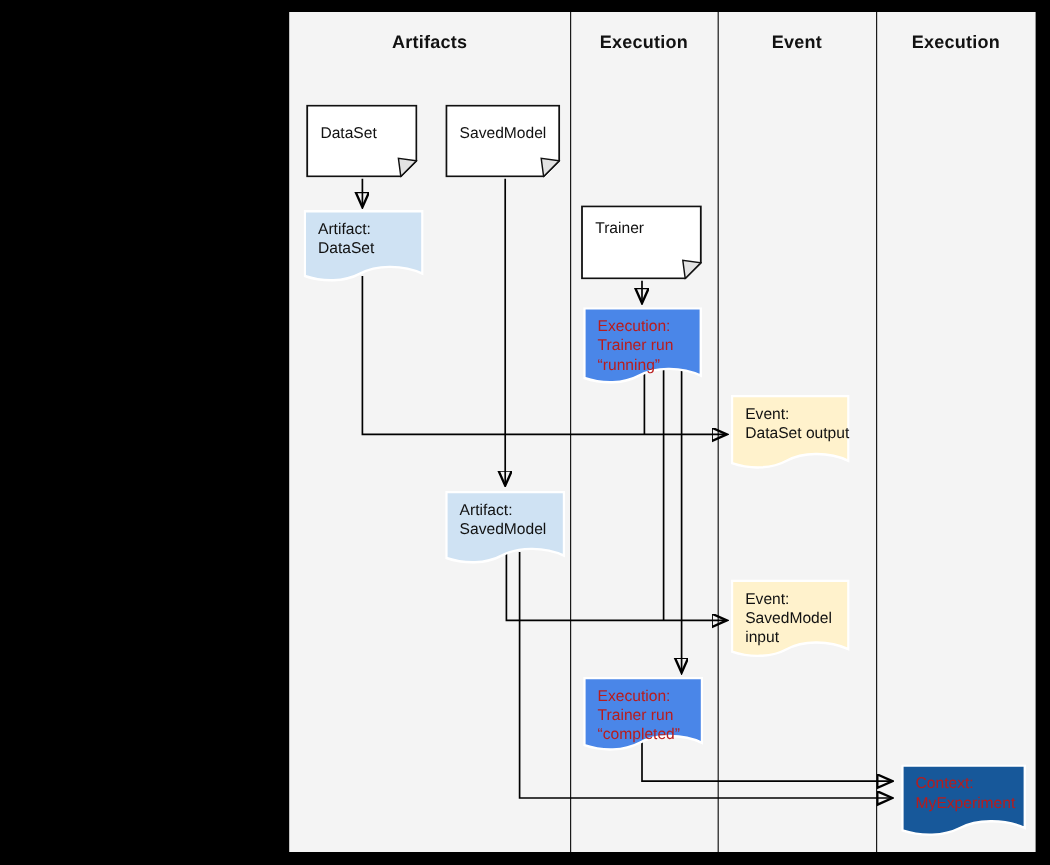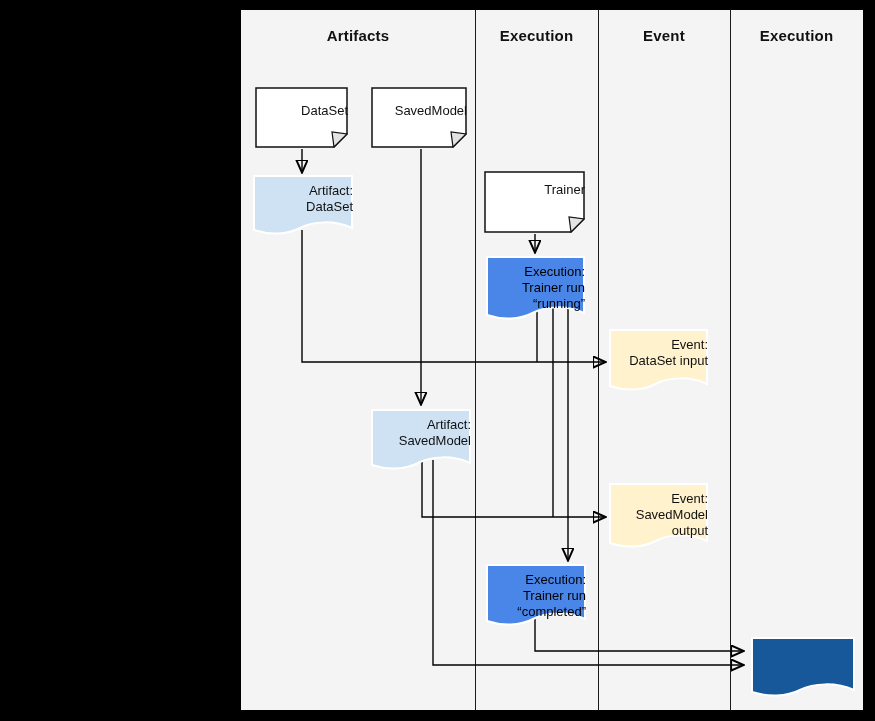--- a/index.html
+++ b/index.html
@@ -7,23 +7,23 @@
   .page{position:relative;width:875px;height:721px;background:#000;overflow:hidden;}
   .canvas{position:absolute;left:241px;top:10px;width:622px;height:700px;background:#f4f4f4;}
   .divider{position:absolute;top:0;width:1px;height:700px;background:#1a1a1a;}
   .col-header{position:absolute;top:17px;font-size:15px;font-weight:bold;color:#111;
               text-align:left;transform:translateX(-50%);white-space:nowrap;letter-spacing:.2px;}
   .overlay{position:absolute;left:0;top:0;z-index:1;}
   .overlay path{stroke:#000;stroke-width:1.4;fill:none;}
   .node{position:absolute;z-index:2;}
   .node svg{position:absolute;left:0;top:0;}
   .node .txt{position:relative;z-index:3;display:flex;flex-direction:column;
-             font-size:13px;line-height:16px;color:#111;padding:8px 0 0 12px;text-align:right;}
+             font-size:13px;line-height:16px;color:#111;padding:8px 0 0 12px;}
   .node.doc .txt{justify-content:center;height:100%;padding:0 0 14px 12px;box-sizing:border-box;}
-  .node.light-ink .txt{color:#000000;}
+  .node.light-ink .txt{color:#b91c1c;}
   .txt span{white-space:nowrap;}
 </style>
 </head>
 <body>
 
 <div class="page">
   <div class="canvas">
 
     <div class="divider" style="left:234px"></div>
     <div class="divider" style="left:357px"></div>
@@ -123,35 +123,39 @@
         <span>“completed”</span>
       </div>
     </div>
 
     <div class="node" style="left:368px;top:319px;width:99px;height:64px">
       <svg width="99" height="64" viewBox="0 0 99 64">
         <path class="shape-path" stroke="#ffffff" stroke-width="2" fill="#fff2cc" d="M1,1 L98,1 L98,55 C81.2,47 59.4,48 46.5,55 C33.7,62 15.8,62 1,57 Z"></path>
       </svg>
       <div class="txt">
         <span>Event:</span>
-        <span>DataSet input</span>
+        <span>DataSet output</span>
       </div>
     </div>
 
     <div class="node" style="left:368px;top:473px;width:99px;height:67px">
       <svg width="99" height="67" viewBox="0 0 99 67">
         <path class="shape-path" stroke="#ffffff" stroke-width="2" fill="#fff2cc" d="M1,1 L98,1 L98,58 C81.2,50 59.4,51 46.5,58 C33.7,65 15.8,65 1,60 Z"></path>
       </svg>
       <div class="txt">
         <span>Event:</span>
         <span>SavedModel</span>
-        <span>output</span>
+        <span>input</span>
       </div>
     </div>
 
     <div class="node light-ink" style="left:510px;top:627px;width:104px;height:62px">
       <svg width="104" height="62" viewBox="0 0 104 62">
         <path class="shape-path" stroke="#ffffff" stroke-width="2" fill="#17589a" d="M1,1 L103,1 L103,53 C85.3,45 62.4,46 48.9,53 C35.4,60 16.6,60 1,55 Z"></path>
       </svg>
+      <div class="txt">
+        <span>Context:</span>
+        <span>MyExperiment</span>
+      </div>
     </div>
 
   </div>
 </div>
 
 </body></html>

